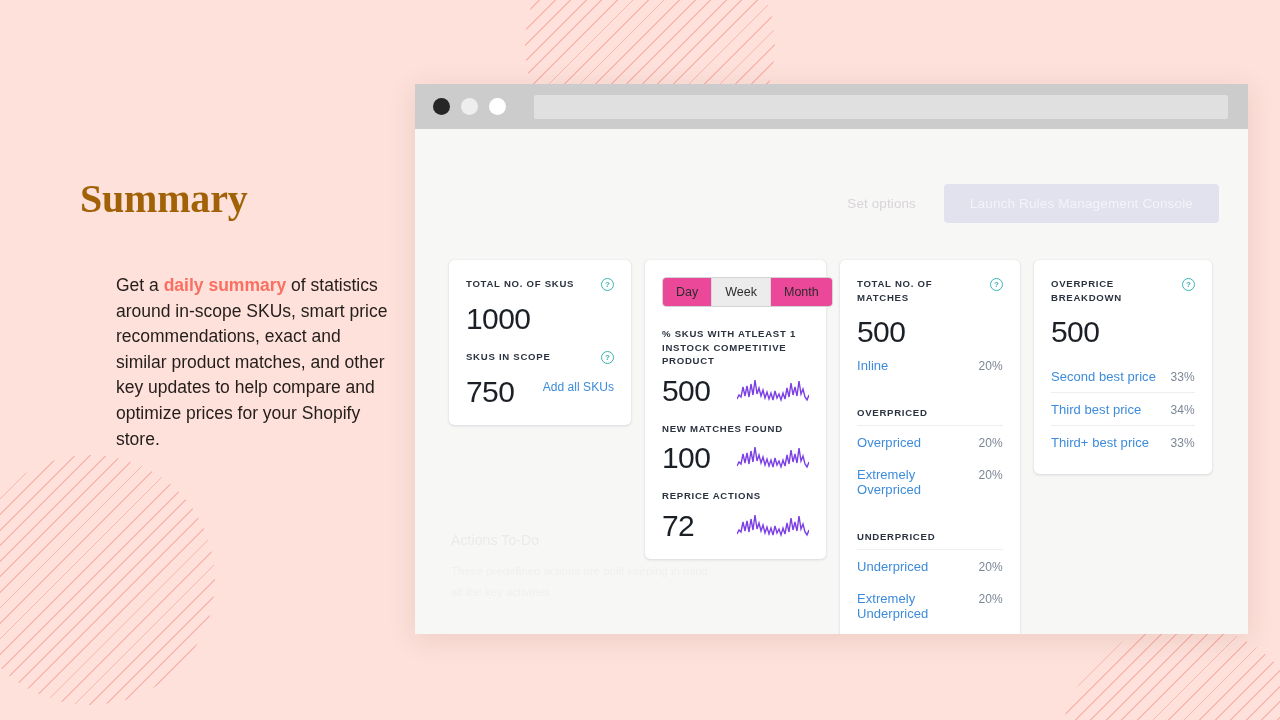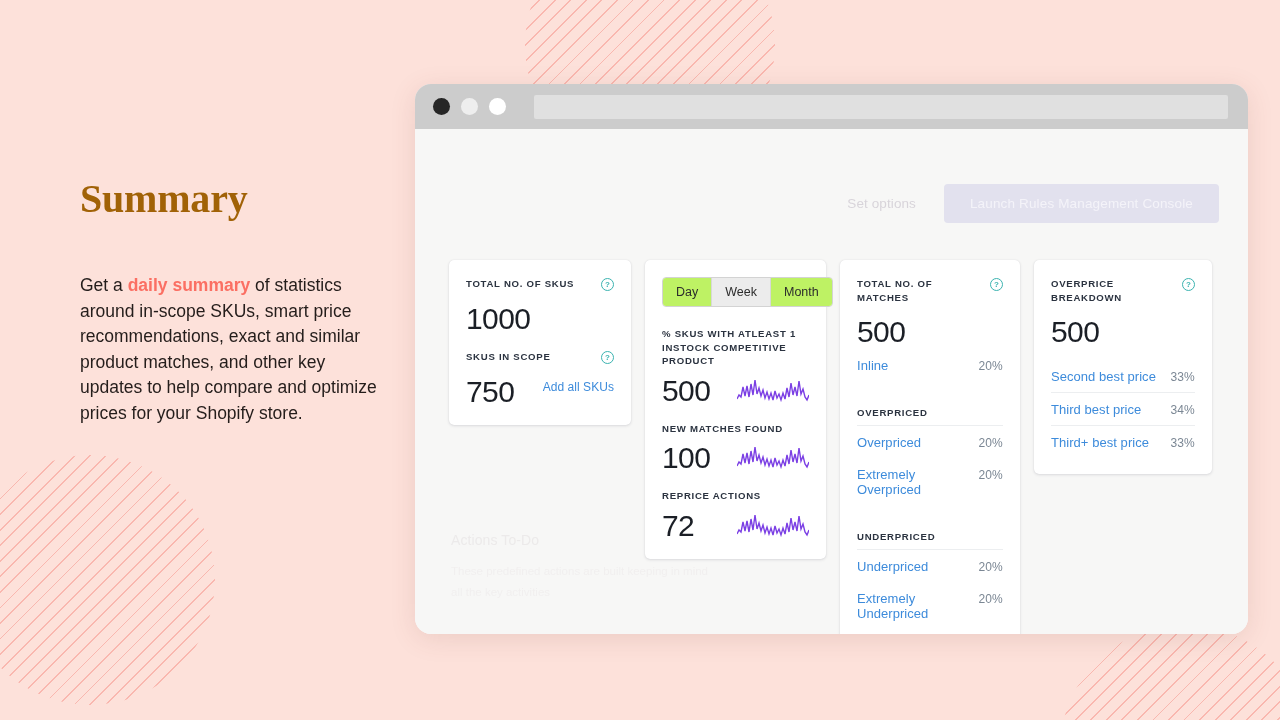--- a/index.html
+++ b/index.html
@@ -43,34 +43,35 @@
     font-weight: bold;
     color: #a16207;
     letter-spacing: -0.2px;
     margin-bottom: 51px;
   }
   .body-copy {
     font-size: 17.5px;
     line-height: 25.6px;
     color: #241d1b;
     font-weight: 400;
+    margin-left: 36px;
   }
   .body-copy .hl {
     color: #fb6f63;
     font-weight: bold;
   }
 
   
   .browser {
     position: absolute;
     left: 415px;
     top: 84px;
     width: 833px;
     height: 550px;
-    border-radius: 16px;
+    border-radius: 0;
     background: #f7f7f6;
     overflow: hidden;
     box-shadow: 0 5px 26px rgba(120,70,60,0.13);
   }
   .chrome {
     height: 45px;
     background: #cccccc;
     display: flex;
     align-items: center;
     padding: 0 18px;
@@ -195,21 +196,21 @@
     border: 1px solid #d3d3d3;
     border-radius: 4px;
     overflow: hidden;
     background: #fff;
     margin-bottom: 6px;
   }
   .tab {
     font-size: 12.5px;
     color: #2c2c2c;
     padding: 7px 13px;
-    background: #bef264;
+    background: #ec4899;
     border-right: 1px solid #d8d8d8;
   }
   .tab:last-child { border-right: none; }
   .tab.active { background: #ececec; }
 
   .metric-block { margin-top: 14px; }
   .metric-label {
     font-size: 9.6px;
     font-weight: bold;
     letter-spacing: 0.72px;

